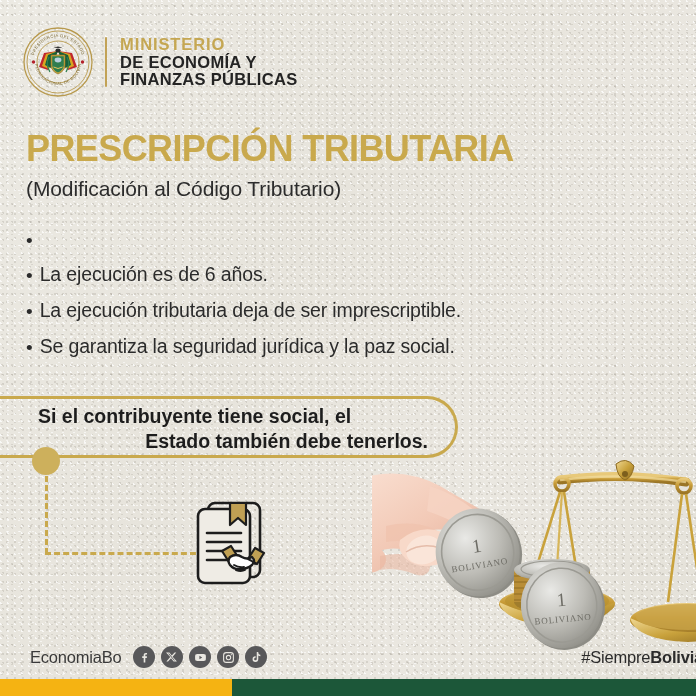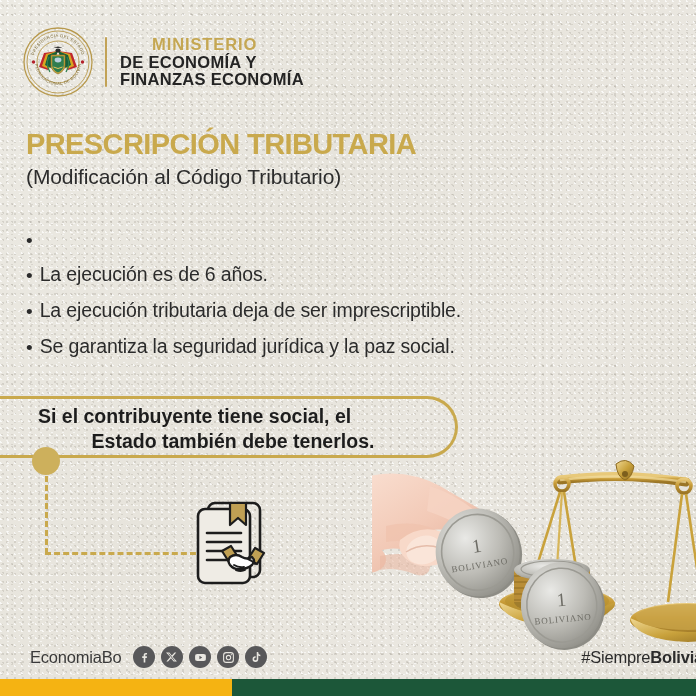--- a/index.html
+++ b/index.html
@@ -22,33 +22,33 @@
     background-size:7px 7px,9px 9px,11px 11px,8px 8px,13px 13px,10px 10px,100% 100%;
     overflow:hidden;
   }
 
   
   #header{position:absolute;left:22px;top:26px;display:flex;align-items:center;}
   .seal{width:72px;height:72px;position:relative;flex:0 0 auto;}
   .seal svg{display:block;}
   .hdivider{width:2px;height:50px;background:#c2a255;margin:0 13px 0 11px;border-radius:1px;}
   .mtext{line-height:1.02;}
-  .mtext .l1{font-size:16.5px;font-weight:bold;letter-spacing:.9px;color:#c5a752;margin-left:32px;}
+  .mtext .l1{font-size:16.5px;font-weight:bold;letter-spacing:.9px;color:#c5a752;}
   .mtext .l2,.mtext .l3{font-size:16.5px;font-weight:bold;letter-spacing:.3px;color:#242424;}
   .mtext .l2{margin-top:1px;}
   .mtext .l3{margin-top:1px;}
 
   
   #title{
     position:absolute;left:26px;top:128px;
-    font-size:29px;font-weight:bold;letter-spacing:-0.6px;
+    font-size:36px;font-weight:bold;letter-spacing:-0.6px;
     color:#c9a94d;white-space:nowrap;
   }
   #subtitle{
-    position:absolute;left:26px;top:165px;
+    position:absolute;left:26px;top:177px;
     font-size:21px;color:#2c2c2c;letter-spacing:-0.1px;white-space:nowrap;
   }
 
   
   #bullets{position:absolute;left:26px;top:228px;width:600px;}
   .bullet{display:flex;align-items:flex-start;margin-bottom:13px;}
   .bdot{color:#2b2b2b;font-size:19px;line-height:1;margin-right:7px;margin-top:3px;}
   .btxt{font-size:19.5px;color:#2b2b2b;letter-spacing:-0.15px;line-height:1.18;}
 
   
@@ -56,21 +56,21 @@
     position:absolute;left:-20px;top:396px;width:478px;height:62px;
     border:3px solid #c9a94d;border-left:none;
     border-radius:0 33px 33px 0;
     box-sizing:border-box;
   }
   #quotetext{
     position:absolute;left:38px;top:404px;width:390px;
     font-size:19.5px;font-weight:bold;color:#1d1d1d;line-height:1.28;
     text-align:justify;
   }
-  #quotetext .ln2{text-align:center;}
+  #quotetext .ln2{text-align:right;}
   #gold-dot{
     position:absolute;left:32px;top:447px;width:28px;height:28px;
     border-radius:50%;background:#cdb05c;
   }
 
   
   #dash-v{
     position:absolute;left:45px;top:476px;width:0;height:78px;
     border-left:3px dashed #c9a94d;
   }
@@ -139,21 +139,21 @@
         <path d="M31.5 41 q4.5 3 9 0" stroke="#e6c75c" stroke-width="1" fill="none"></path>
 
         <path d="M27 31 q-4 7 1 15" stroke="#2f7d4f" stroke-width="1.3" fill="none"></path>
         <path d="M45 31 q4 7 -1 15" stroke="#2f7d4f" stroke-width="1.3" fill="none"></path>
       </svg>
     </div>
     <div class="hdivider"></div>
     <div class="mtext">
       <div class="l1">MINISTERIO</div>
       <div class="l2">DE ECONOMÍA Y</div>
-      <div class="l3">FINANZAS ECONOMÍA</div>
+      <div class="l3">FINANZAS PÚBLICAS</div>
     </div>
   </div>
 
   <div id="title">PRESCRIPCIÓN TRIBUTARIA</div>
   <div id="subtitle">(Modificación al Código Tributario)</div>
 
   <div id="bullets">
     <div class="bullet">
       <span class="bdot">•</span>
     </div>

